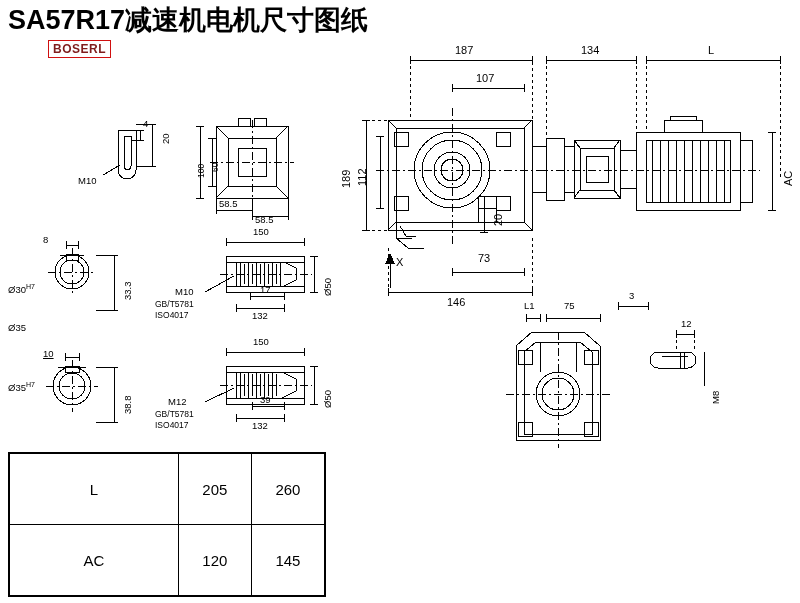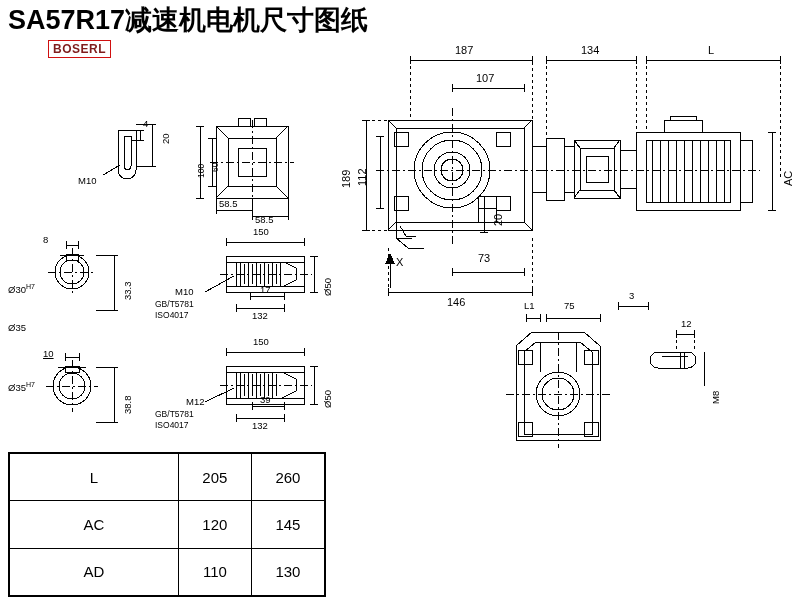--- a/index.html
+++ b/index.html
@@ -424,21 +424,21 @@
 <div class="lbl sm" style="left:252px;top:310px;">132</div>
 <div class="lbl sm" style="left:260px;top:284px;">17</div>
 <div class="lbl sm" style="left:175px;top:286px;">M10</div>
 <div class="lbl xs" style="left:155px;top:299px;">GB/T5781</div>
 <div class="lbl xs" style="left:155px;top:310px;">ISO4017</div>
 <div class="lbl sm rot" style="left:322px;top:296px;transform:rotate(-90deg);">Ø50</div>
 
 <div class="lbl sm" style="left:253px;top:336px;">150</div>
 <div class="lbl sm" style="left:252px;top:420px;">132</div>
 <div class="lbl sm" style="left:260px;top:394px;">39</div>
-<div class="lbl sm" style="left:186px;top:396px;">M12</div>
+<div class="lbl sm" style="left:168px;top:396px;">M12</div>
 <div class="lbl xs" style="left:155px;top:409px;">GB/T5781</div>
 <div class="lbl xs" style="left:155px;top:420px;">ISO4017</div>
 <div class="lbl sm rot" style="left:322px;top:408px;transform:rotate(-90deg);">Ø50</div>
 
 <div class="lbl sm" style="left:524px;top:300px;">L1</div>
 <div class="lbl sm" style="left:564px;top:300px;">75</div>
 <div class="lbl sm" style="left:629px;top:290px;">3</div>
 <div class="lbl sm" style="left:681px;top:318px;">12</div>
 <div class="lbl sm rot" style="left:710px;top:404px;transform:rotate(-90deg);">M8</div>
 
@@ -448,20 +448,15 @@
     <tr>
       <td class="name">L</td>
       <td class="v">205</td>
       <td class="v">260</td>
     </tr>
     <tr>
       <td class="name">AC</td>
       <td class="v">120</td>
       <td class="v">145</td>
     </tr>
-    <tr>
-      <td class="name">AD</td>
-      <td class="v">110</td>
-      <td class="v">130</td>
-    </tr>
   </tbody>
     </table>
 </div>
 
 </body></html>

